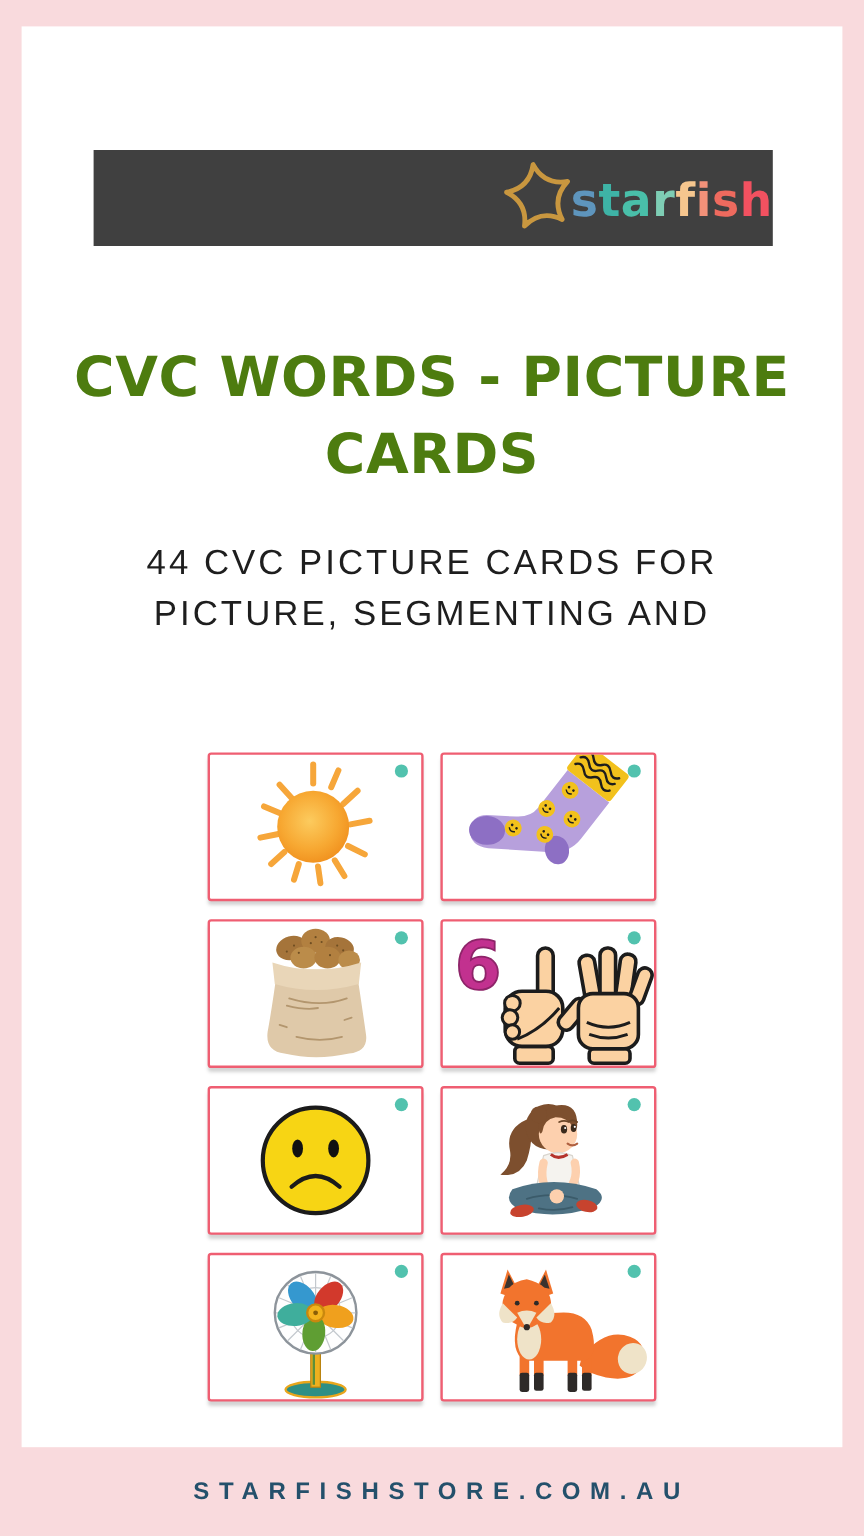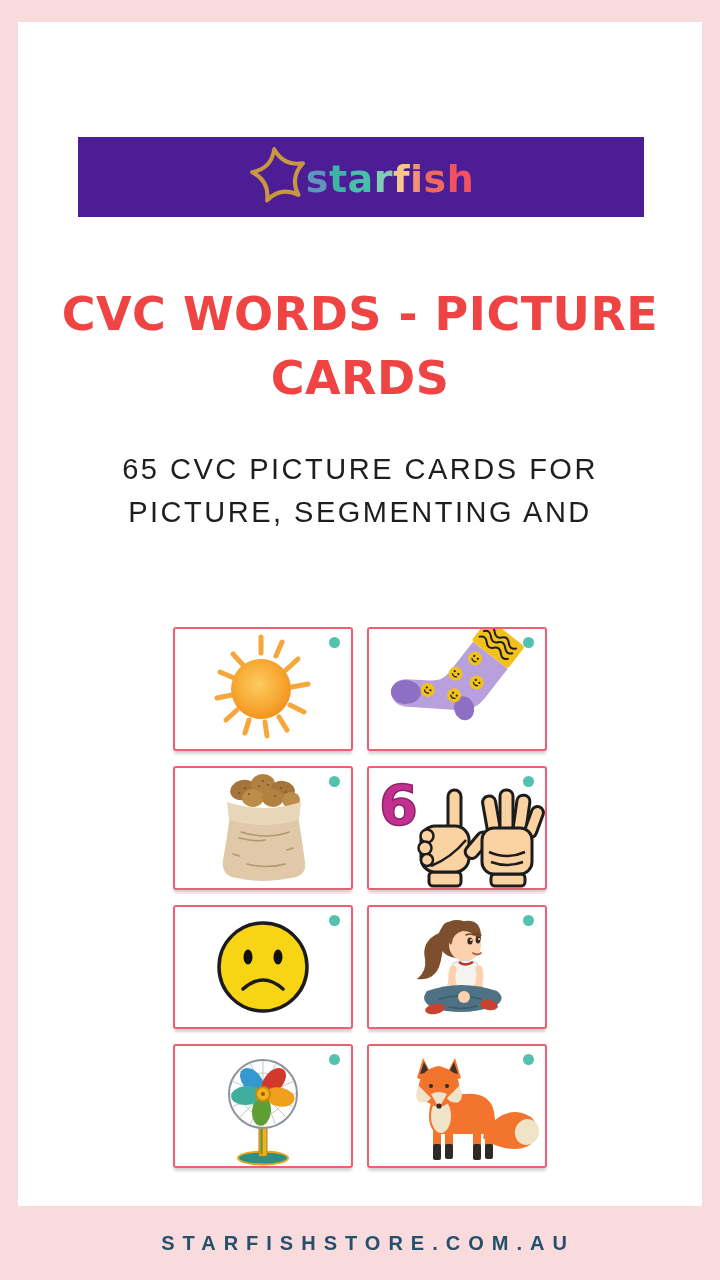--- a/index.html
+++ b/index.html
@@ -8,32 +8,32 @@
     position:relative; width:720px; height:1280px;
     background:#f9dadd; overflow:hidden; margin:0 auto;
   }
   .panel {
     position:absolute; left:18px; top:22px; width:684px; height:1184px;
     background:#ffffff;
   }
   
   .logo-banner {
     position:absolute; left:60px; top:103px; width:566px; height:80px;
-    background:#4c1d95; display:flex; align-items:center; justify-content:center;margin-top:12px;
+    background:#404040; display:flex; align-items:center; justify-content:flex-end;
   }
   .star-icon { margin-right:-4px; margin-top:-4px; }
   .wordmark {
     font-family:"DejaVu Sans", sans-serif;
     font-weight:bold; font-size:38px; letter-spacing:0.5px; line-height:1;
     padding-top:4px;
   }
   
   .title {
     position:absolute; left:0; top:260px; width:684px;
-    text-align:center; color:#ef4444;
+    text-align:center; color:#4d7c0f;
     font-family:"DejaVu Sans", sans-serif;
     font-weight:bold; font-size:46px; line-height:64px; letter-spacing:0.5px;
   }
   
   .subtitle {
     position:absolute; left:0; top:426px; width:684px;
     text-align:center; color:#1e1e1e;
     font-weight:400; font-size:29px; line-height:43px; letter-spacing:2.5px;
   }
   
@@ -75,21 +75,21 @@
         <span style="color: rgb(94, 149, 189);">s</span><span style="color: rgb(62, 179, 166);">t</span><span style="color: rgb(73, 191, 169);">a</span><span style="color: rgb(126, 205, 180);">r</span><span style="color: rgb(246, 198, 142);">f</span><span style="color: rgb(242, 145, 121);">i</span><span style="color: rgb(238, 106, 94);">s</span><span style="color: rgb(242, 81, 96);">h</span>
       </div>
     </div>
 
     <h1 class="title">
       <span>CVC WORDS - PICTURE</span><br>
       <span>CARDS</span>
     </h1>
 
     <p class="subtitle">
-      <span>65 CVC PICTURE CARDS FOR</span><br>
+      <span>44 CVC PICTURE CARDS FOR</span><br>
       <span>PICTURE, SEGMENTING AND</span><br>
     </p>
 
     <div class="card-grid">
 
       <div class="card">
         <svg width="176" height="120" viewBox="0 0 176 120">
           <defs>
             <radialGradient id="sunG" cx="45%" cy="42%" r="65%">
               <stop offset="0%" stop-color="#fccb5e"></stop>

